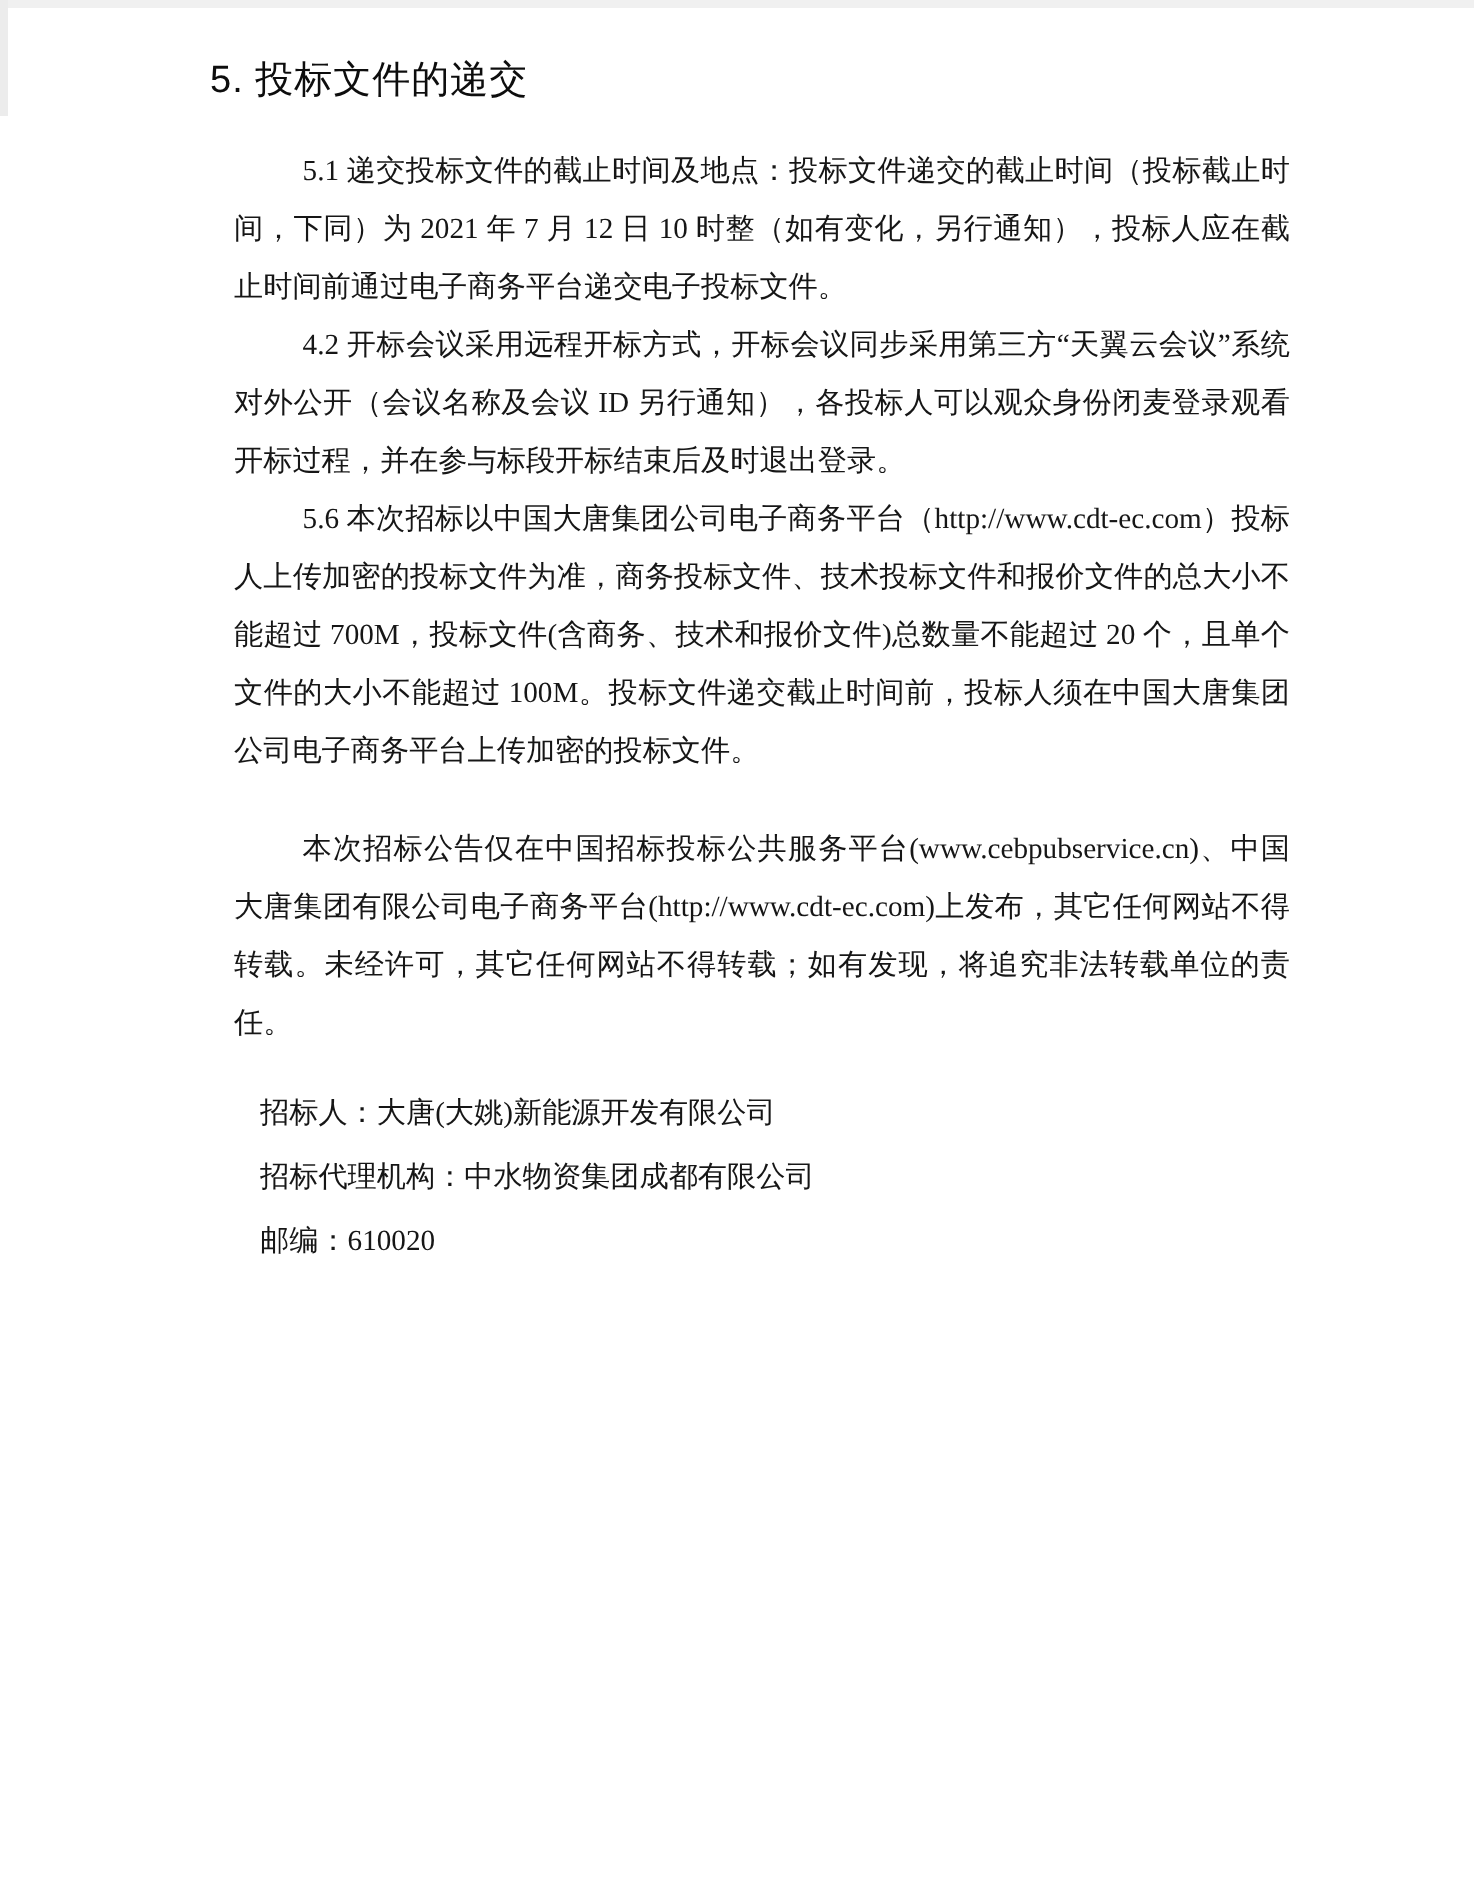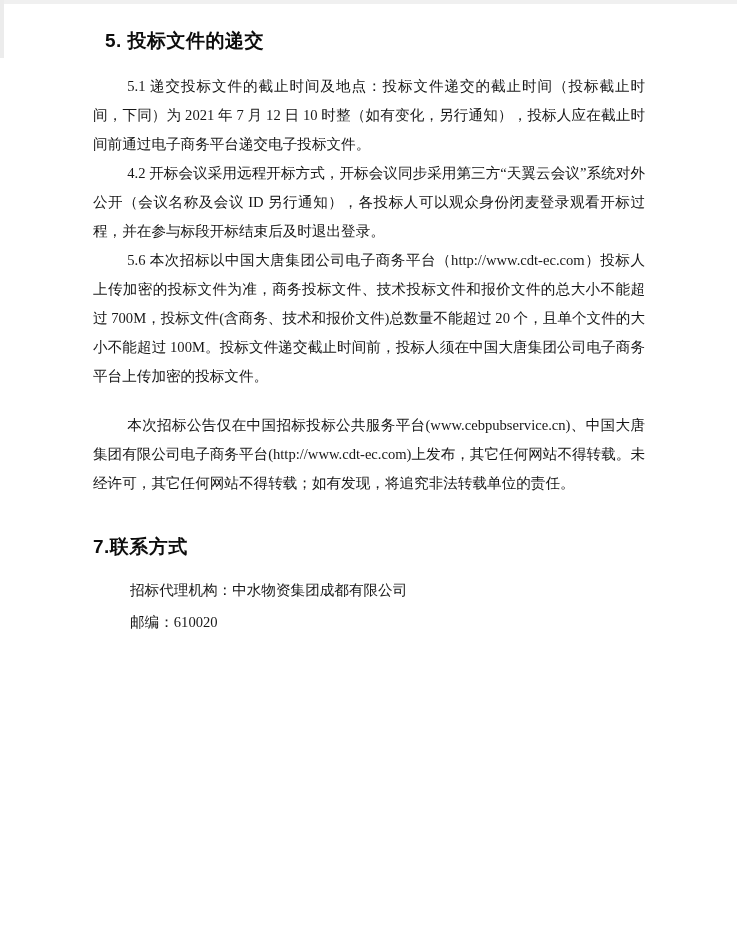--- a/index.html
+++ b/index.html
@@ -28,31 +28,31 @@
     background: #ececec;
   }
   .page {
     box-sizing: border-box;
     width: 737px;
     height: 946px;
     padding: 20px 92px 0 93px;
   }
   .section-heading {
     font-family: "Liberation Sans", "DejaVu Sans", sans-serif;
-    font-weight: bold;
+    font-weight: normal;
     font-size: 19px;
     line-height: 26px;
     color: #0d0d0d;
     margin: 0 0 0 12px;
     letter-spacing: 0.5px;
   }
   .heading-5 { margin-top: 8px; }
   .heading-6 { margin-top: 27px; margin-left: 0; }
   .heading-7 { margin-top: 36px; margin-left: 0; }
-  .body-block { margin-top: 18px; }
+  .body-block { margin-top: 18px; margin-left: 24px; }
   p.doc-paragraph {
     margin: 0;
     font-size: 14.6px;
     line-height: 29px;
     text-align: justify;
     text-indent: 2.35em;
     color: #161616;
   }
   .section-6-block { margin-top: 20px; }
   .contacts {
@@ -86,20 +86,20 @@
     </div>
   </section>
 
   <section>
     <div class="body-block section-6-block">
       <p class="doc-paragraph">本次招标公告仅在中国招标投标公共服务平台(www.cebpubservice.cn)、中国大唐集团有限公司电子商务平台(http://www.cdt-ec.com)上发布，其它任何网站不得转载。未经许可，其它任何网站不得转载；如有发现，将追究非法转载单位的责任。</p>
     </div>
   </section>
 
   <section>
-    <h2 class="section-heading heading-7">7.联系方式</h2>
     <div class="contacts">
+      <p class="contact-line">招标人：大唐(大姚)新能源开发有限公司</p>
       <p class="contact-line">招标代理机构：中水物资集团成都有限公司</p>
       <p class="contact-line">邮编：610020</p>
     </div>
   </section>
 
 </div>
 
 </body></html>

